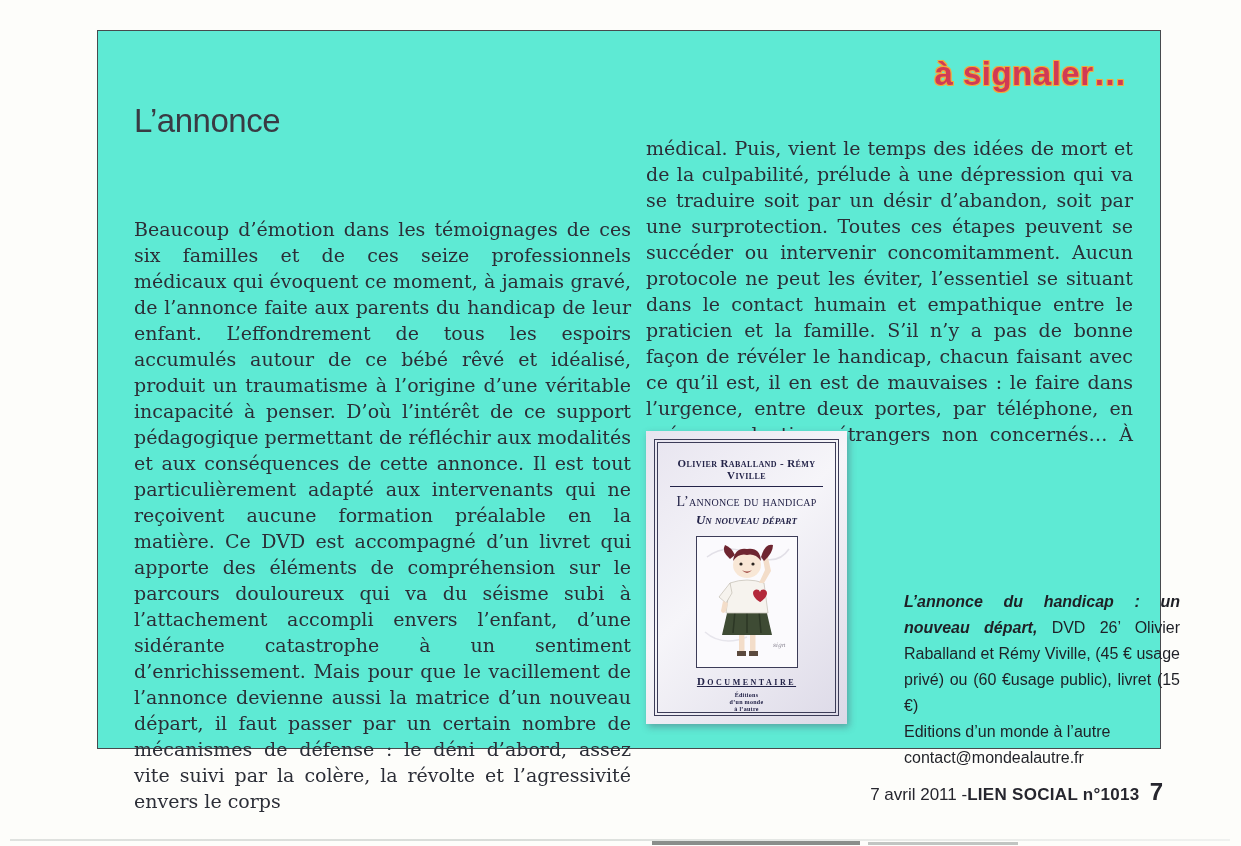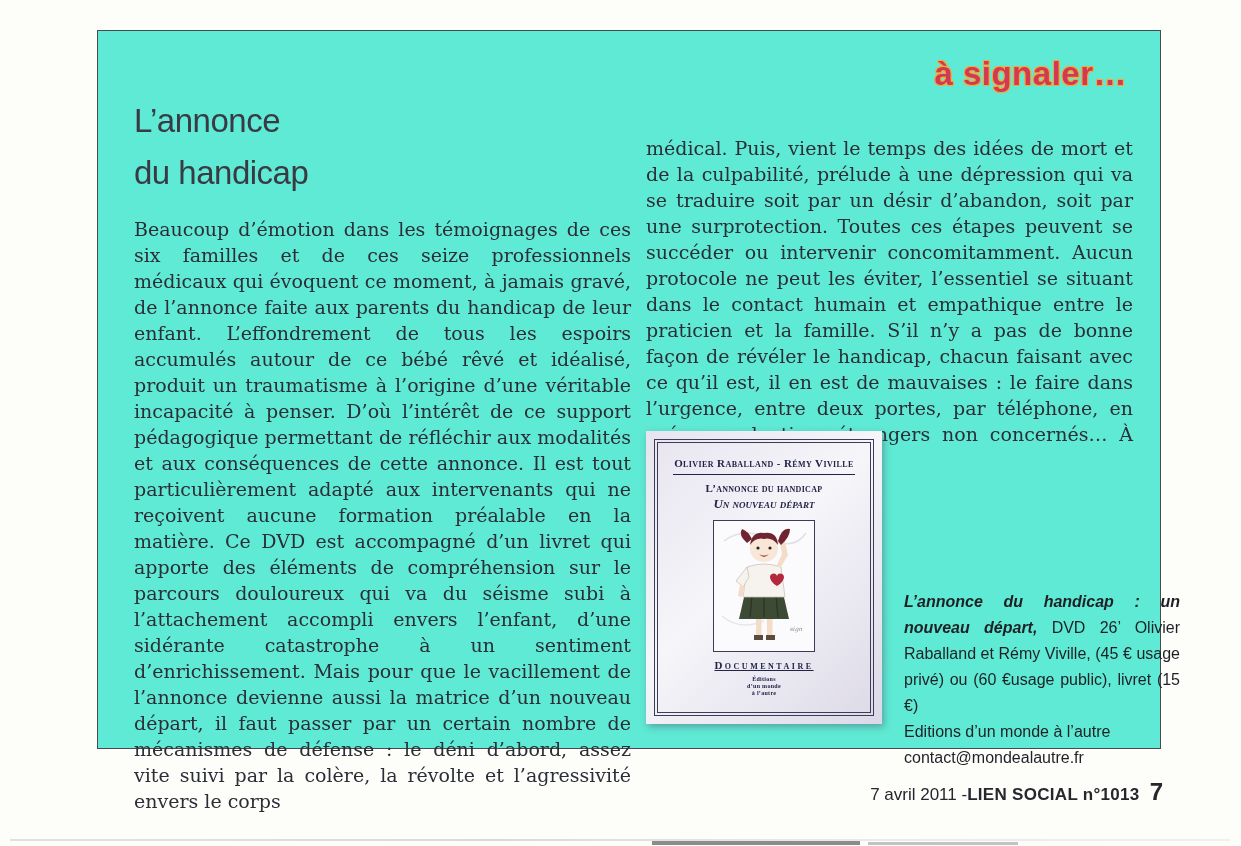--- a/index.html
+++ b/index.html
@@ -34,40 +34,40 @@
     color:#2c2e37;
     text-align:justify;
   }
   .col-left  { position:absolute; left:36px;  top:185px; width:497px; }
   .col-right { position:absolute; left:548px; top:104px; width:487px; }
   .col-right-wrap { position:absolute; left:766px; top:384px; width:272px; }
 
   
   .cover {
     position:absolute; left:548px; top:400px;
-    width:236px; height:293px;
+    width:201px; height:293px;
     background:linear-gradient(135deg,#e7e4ef 0%,#f6f5f9 45%,#dcd9e7 100%);
     box-shadow:2px 3px 7px rgba(80,80,105,0.45);
   }
   .cover-frame  { position:absolute; inset:8px;  border:1px solid #3c3c58; }
   .cover-frame2 { position:absolute; inset:11px; border:1px solid #3c3c58; }
   .cover-content {
     position:absolute; inset:12px;
     text-align:center; color:#232348;
     font-family:"Liberation Serif", serif;
   }
   .cover-authors {
     margin-top:14px;
     font-variant:small-caps; font-weight:bold;
     font-size:11px; letter-spacing:0.4px;
   }
   .cover-rule { width:86%; margin:5px auto 7px; border-top:1px solid #232348; }
   .cover-title {
-    font-variant:small-caps; font-weight:bold;
-    font-size:11px; letter-spacing:0.3px;
+    font-variant:small-caps; font-weight:normal;
+    font-size:14px; letter-spacing:0.3px;
   }
   .cover-subtitle {
     font-variant:small-caps; font-weight:bold; font-style:italic;
     font-size:13px; margin-top:2px;
   }
   .cover-illustration {
     width:102px; height:132px; margin:8px auto 7px;
     border:1px solid #3c3c58; background:#fbfafd;
     overflow:hidden;
   }
@@ -104,21 +104,20 @@
 </style>
 </head>
 <body>
 
 <div class="blue-box">
 
   <div class="signal">à signaler…</div>
 
   <h1 class="article-title">
     <span>L’annonce</span><br>
-    <span>du handicap</span>
   </h1>
 
   <div class="serif-text col-left">Beaucoup d’émotion dans les témoignages de ces six familles et de ces seize professionnels médicaux qui évoquent ce moment, à jamais gravé, de l’annonce faite aux parents du handicap de leur enfant. L’effondrement de tous les espoirs accumulés autour de ce bébé rêvé et idéalisé, produit un traumatisme à l’origine d’une véritable incapacité à penser. D’où l’intérêt de ce support pédagogique permettant de réfléchir aux modalités et aux conséquences de cette annonce. Il est tout particulièrement adapté aux intervenants qui ne reçoivent aucune formation préalable en la matière. Ce DVD est accompagné d’un livret qui apporte des éléments de compréhension sur le parcours douloureux qui va du séisme subi à l’attachement accompli envers l’enfant, d’une sidérante catastrophe à un sentiment d’enrichissement. Mais pour que le vacillement de l’annonce devienne aussi la matrice d’un nouveau départ, il faut passer par un certain nombre de mécanismes de défense : le déni d’abord, assez vite suivi par la colère, la révolte et l’agressivité envers le corps</div>
 
   <div class="serif-text col-right">médical. Puis, vient le temps des idées de mort et de la culpabilité, prélude à une dépression qui va se traduire soit par un désir d’abandon, soit par une surprotection. Toutes ces étapes peuvent se succéder ou intervenir concomitamment. Aucun protocole ne peut les éviter, l’essentiel se situant dans le contact humain et empathique entre le praticien et la famille. S’il n’y a pas de bonne façon de révéler le handicap, chacun faisant avec ce qu’il est, il en est de mauvaises : le faire dans l’urgence, entre deux portes, par téléphone, en présence de tiers étrangers non concernés… À tout</div>
 
 
   <div class="cover">
     <div class="cover-frame"></div>
     <div class="cover-frame2"></div>

